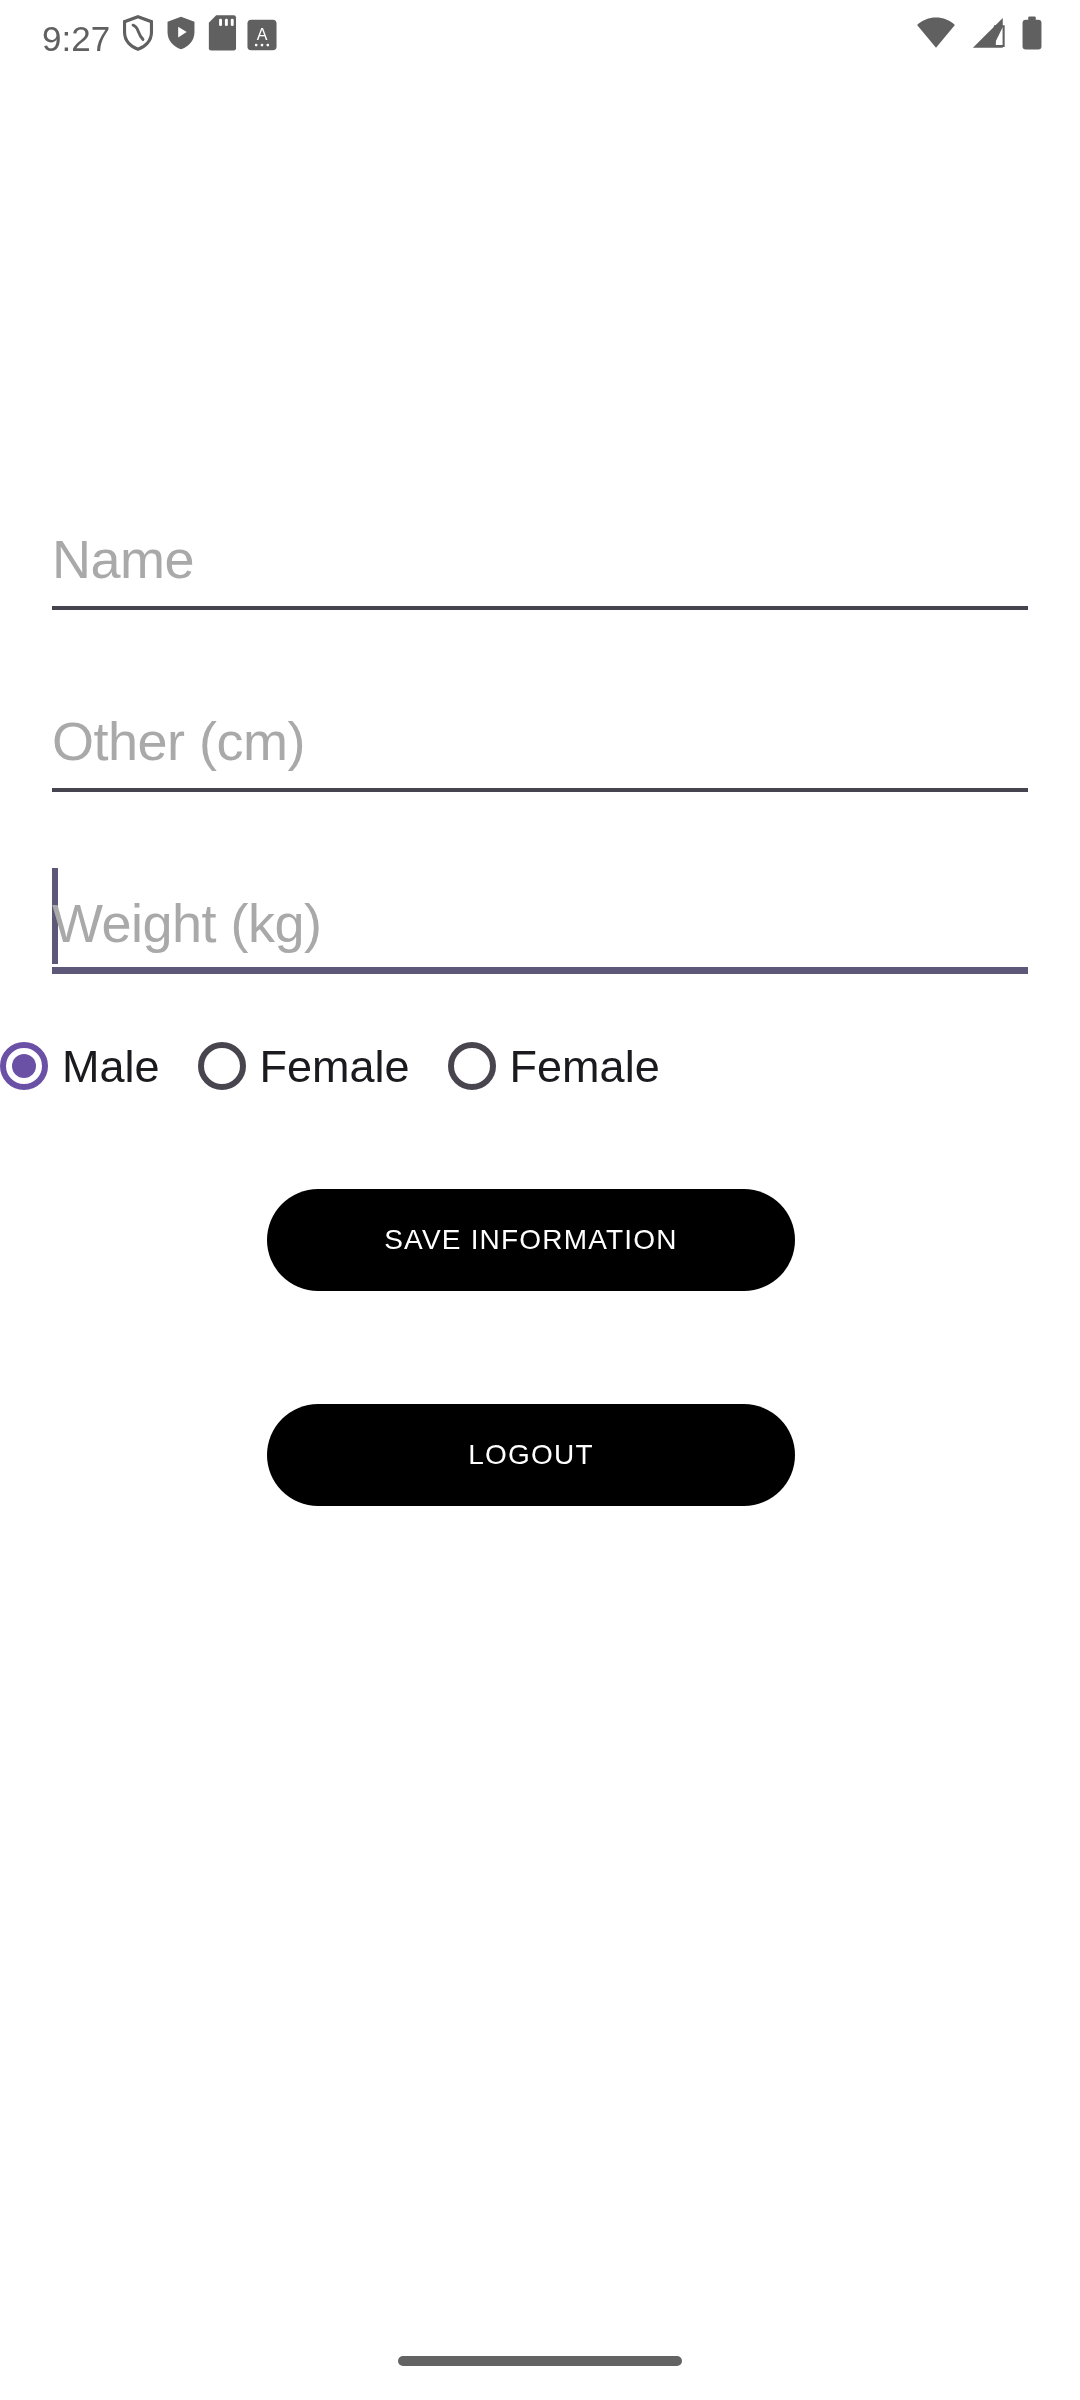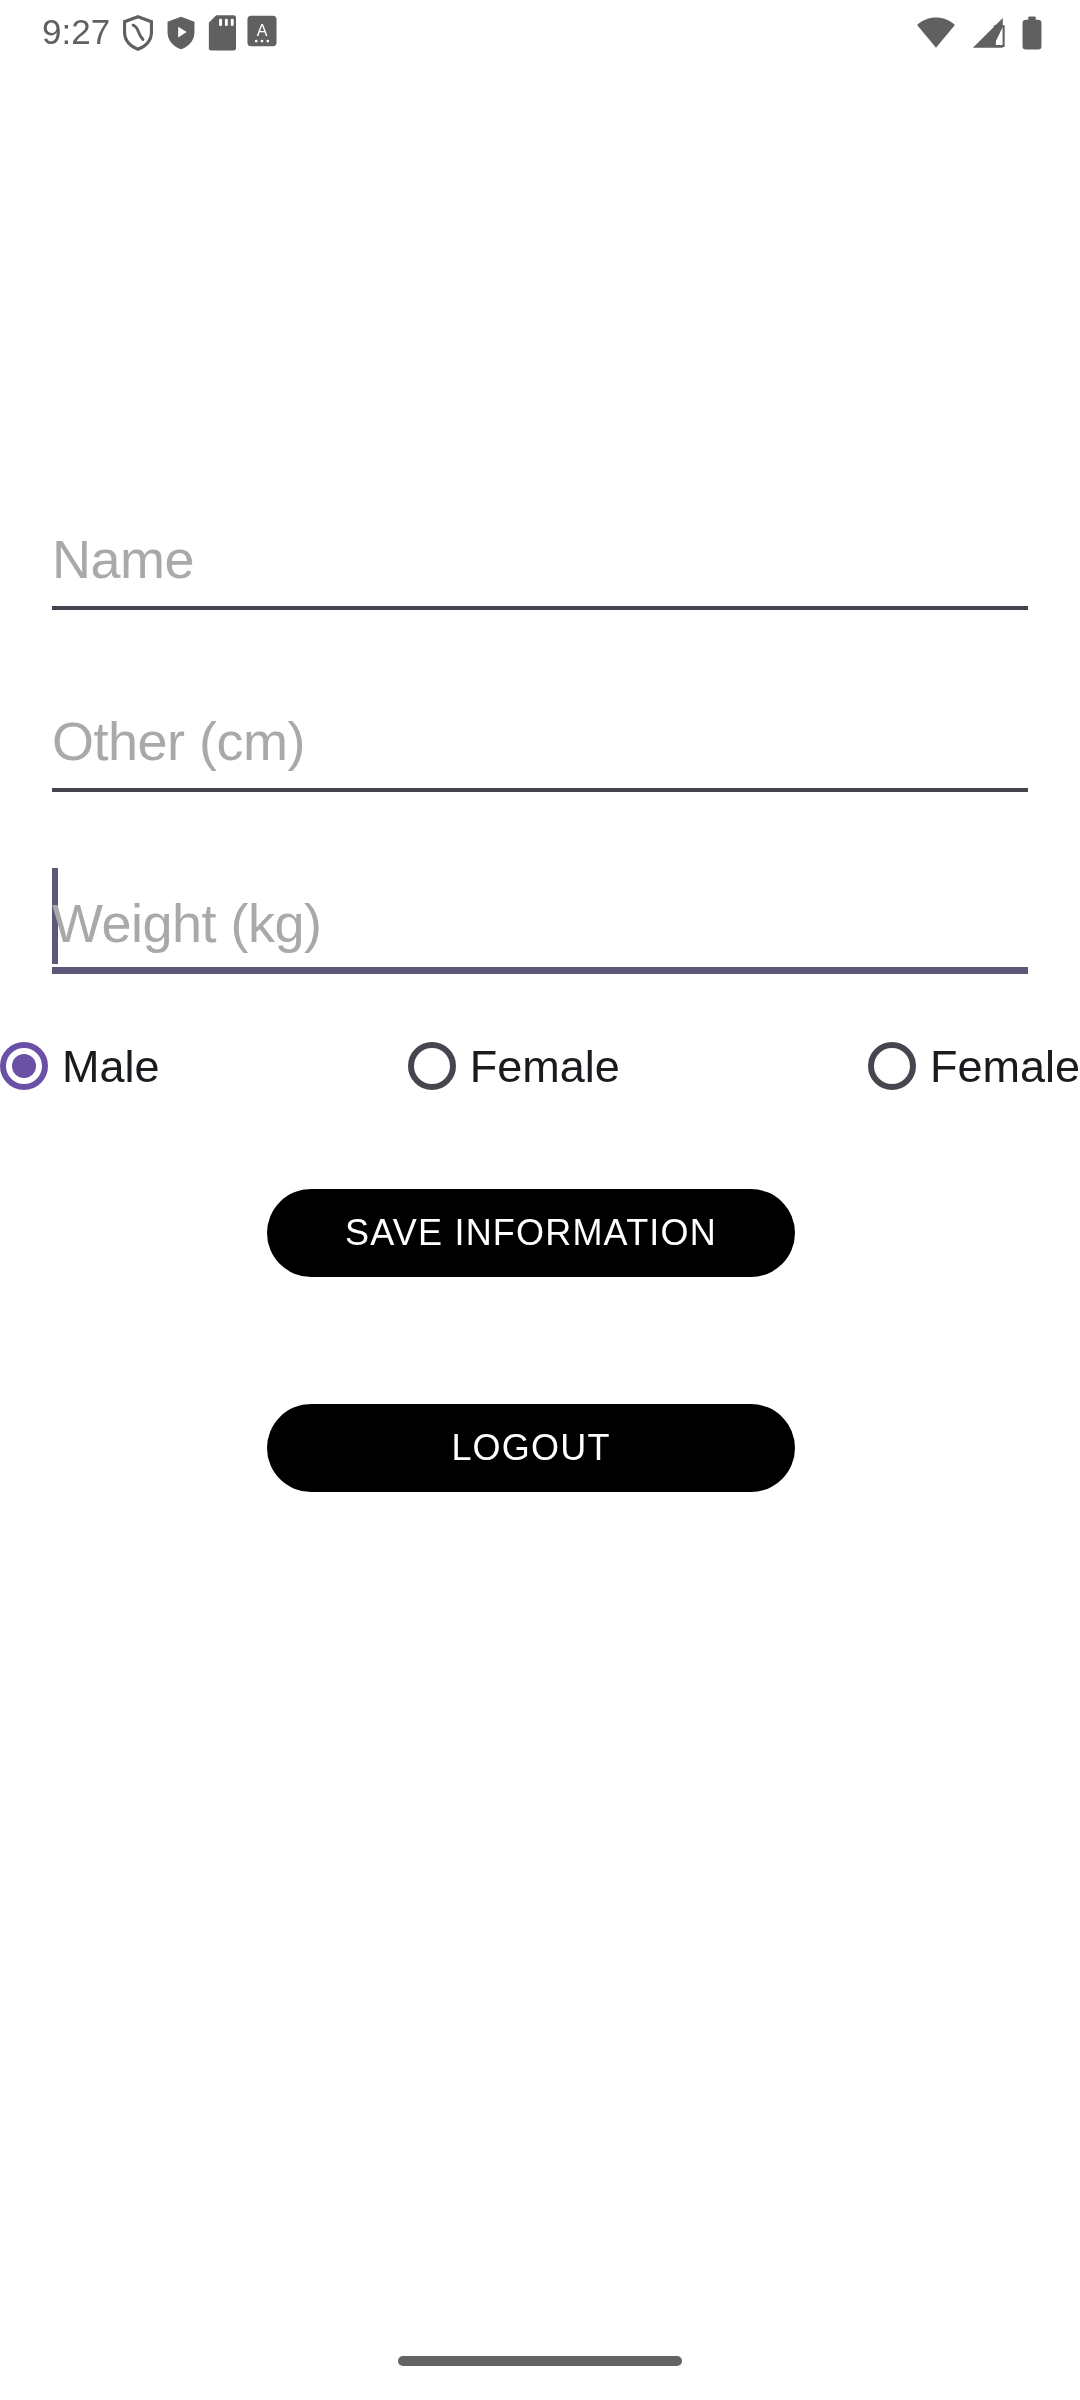--- a/index.html
+++ b/index.html
@@ -25,21 +25,21 @@
     top: 0; left: 0;
     width: 1080px;
     height: 70px;
     display: flex;
     align-items: center;
     justify-content: space-between;
     padding: 0 36px 0 42px;
   }
   .status-left {
     display: flex;
-    align-items: flex-start;
+    align-items: flex-end;
     gap: 9px;
   }
   .status-right {
     display: flex;
     align-items: center;
     gap: 14px;
   }
   #status-clock {
     font-size: 35px;
     color: #606060;
@@ -96,21 +96,21 @@
   }
 
   
   #gender-group {
     position: absolute;
     left: 0;
     top: 1042px;
     width: 1080px;
     display: flex;
     align-items: center;
-    justify-content: space-between;
+    justify-content: flex-start;
     gap: 0px;
   }
   .radio-option {
     display: flex;
     align-items: center;
     padding-right: 38px;
   }
   .radio-option:last-child { padding-right: 0; }
 
   .radio-mark {
@@ -140,27 +140,27 @@
     color: #1b1b1f;
     line-height: 1;
     white-space: nowrap;
   }
 
   
   .pill-button {
     position: absolute;
     left: 267px;
     width: 528px;
-    height: 88px;
+    height: 102px;
     background: #000000;
     border-radius: 61px;
     border: none;
     color: #ffffff;
     font-family: "Liberation Sans", sans-serif;
-    font-size: 36px;
+    font-size: 28px;
     letter-spacing: 1.2px;
     display: flex;
     align-items: center;
     justify-content: center;
     cursor: pointer;
   }
   #save-information-button { top: 1189px; }
   #logout-button          { top: 1360px; margin-top: 44px; }
 
   

